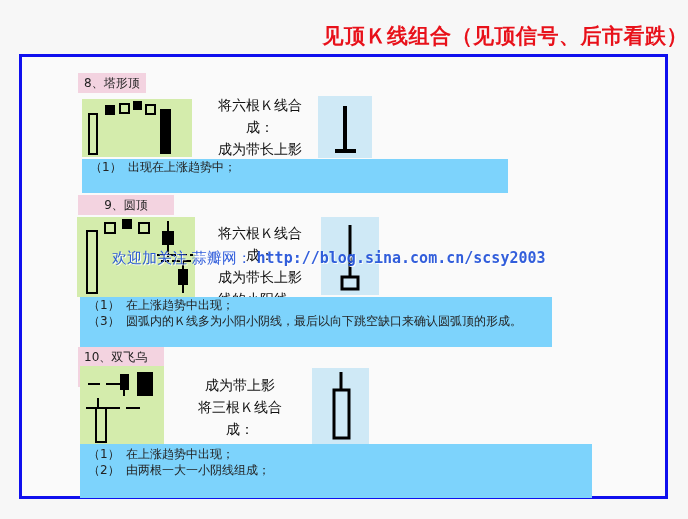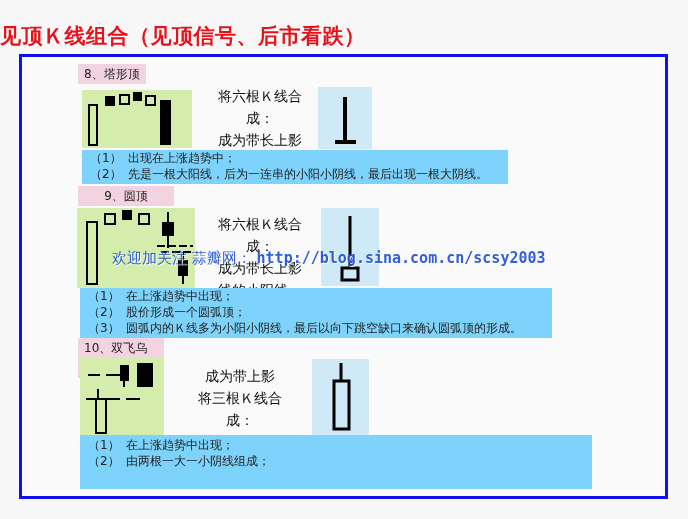--- a/index.html
+++ b/index.html
@@ -1,22 +1,22 @@
 <!DOCTYPE html>
 <html><head>
 <meta charset="utf-8">
 <style>
   html, body { margin:0; padding:0; }
   body { width:688px; height:519px; background:#f7f7f7; position:relative; overflow:hidden;
          font-family:"DejaVu Sans","Liberation Sans",sans-serif; }
-  .title { position:absolute; left:0; top:22px; width:688px; text-align:left;
+  .title { position:absolute; left:0; top:22px; width:688px; text-align:right;
            color:#e8111a; font-size:21px; font-weight:bold; letter-spacing:0.5px; }
   .frame { position:absolute; left:19px; top:54px; width:643px; height:439px;
            border:3px solid #1010ee; background:#fafafa; }
-  .abs { position:absolute; }
+  .abs { position:absolute;margin-top:9px; }
   .pink { background:#f3d3e0; font-size:12px; color:#222; padding:0 6px; line-height:20px; }
   .green { background:#d4ecac; }
   .blue { background:#cfe9f6; }
   .yellow { background:#7dd3fc; font-size:12px; color:#222; }
   .yrow { height:16px; line-height:16px; white-space:nowrap; }
   .yrow .num { display:inline-block; width:38px; padding-left:8px; }
   .desc { font-family:Liberation Serif, serif; font-size:14px; color:#111; line-height:22px; }
   .wm { position:absolute; left:112px; top:249px; color:#1d4ed8; font-size:15px; white-space:nowrap;
         text-shadow:1px 1px 0 #fff; opacity:0.9; }
   .wm .url { font-weight:bold; font-family:"DejaVu Sans Mono","Liberation Mono",monospace; }
@@ -45,21 +45,20 @@
   <div>线的倒Ｔ字线。</div>
 </div>
 <div class="abs blue" style="left:318px;top:87px;width:54px;height:62px;">
   <svg width="54" height="62">
     <line x1="27" y1="10" x2="27" y2="56" stroke="#000" stroke-width="4"></line>
     <line x1="17" y1="55" x2="38" y2="55" stroke="#000" stroke-width="4"></line>
   </svg>
 </div>
 <div class="abs yellow" style="left:82px;top:150px;width:426px;height:34px;">
   <div class="yrow"><span class="num">（1）</span><span>出现在上涨趋势中；</span></div>
-  <div class="yrow"><span class="num">（2）</span><span>先是一根大阳线，后为一连串的小阳小阴线，最后出现一根大阴线。</span></div>
 </div>
 
 <div class="abs pink" style="left:78px;top:186px;width:84px;text-align:center;">9、圆顶</div>
 <div class="abs green" style="left:77px;top:208px;width:118px;height:80px;">
   <svg width="118" height="80">
     <rect x="10" y="14" width="10" height="62" fill="none" stroke="#000" stroke-width="2"></rect>
     <rect x="28" y="6" width="10" height="10" fill="none" stroke="#000" stroke-width="2"></rect>
     <rect x="45" y="2" width="10" height="10" fill="#000"></rect>
     <rect x="62" y="6" width="10" height="10" fill="none" stroke="#000" stroke-width="2"></rect>
     <line x1="91" y1="4" x2="91" y2="40" stroke="#000" stroke-width="2"></line>
@@ -76,21 +75,20 @@
   <div>线的小阳线。</div>
 </div>
 <div class="abs blue" style="left:321px;top:208px;width:58px;height:78px;">
   <svg width="58" height="78">
     <line x1="29" y1="8" x2="29" y2="60" stroke="#000" stroke-width="3"></line>
     <rect x="21" y="60" width="16" height="12" fill="none" stroke="#000" stroke-width="3"></rect>
   </svg>
 </div>
 <div class="abs yellow" style="left:80px;top:288px;width:472px;height:50px;">
   <div class="yrow"><span class="num">（1）</span><span>在上涨趋势中出现；</span></div>
-  <div class="yrow"><span class="num">（2）</span><span>股价形成一个圆弧顶；</span></div>
   <div class="yrow"><span class="num">（3）</span><span>圆弧内的Ｋ线多为小阳小阴线，最后以向下跳空缺口来确认圆弧顶的形成。</span></div>
 </div>
 
 <div class="abs pink" style="left:78px;top:338px;width:74px;">10、双飞乌鸦</div>
 <div class="abs green" style="left:80px;top:357px;width:84px;height:78px;">
   <svg width="84" height="78">
     <line x1="8" y1="18" x2="20" y2="18" stroke="#000" stroke-width="2"></line>
     <line x1="26" y1="18" x2="44" y2="18" stroke="#000" stroke-width="2"></line>
     <line x1="44" y1="10" x2="44" y2="30" stroke="#000" stroke-width="2"></line>
     <rect x="40" y="8" width="9" height="16" fill="#000"></rect>

